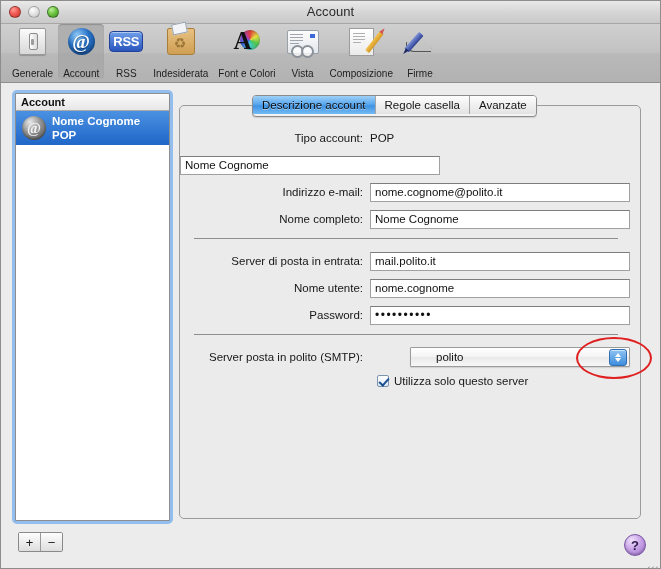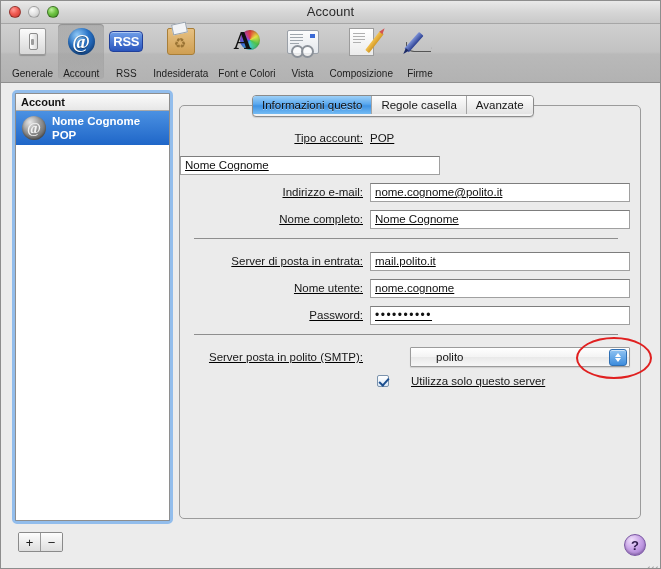--- a/index.html
+++ b/index.html
@@ -300,21 +300,21 @@
   }
   #panel {
     position: absolute; left: 0; top: 10px; right: 0; bottom: 0;
     background: #ebebeb;
     border: 1px solid #9b9b9b;
     border-radius: 5px;
     box-sizing: border-box;
   }
 
   
-  .form { position: absolute; left: 0; top: 22px; right: 8px; text-decoration: underline; }
+  .form { position: absolute; left: 0; top: 22px; right: 8px; }
   .row {
     display: flex; align-items: center;
     margin-bottom: 7px;
     height: 20px;
   }
   .lbl {
     width: 190px;
     text-align: right;
     font-size: 11.5px;
     color: #171717;
@@ -389,21 +389,21 @@
     background: linear-gradient(to bottom,#ffffff,#dce9f7);
     position: relative;
     flex: 0 0 auto;
   }
   .chkbox:after {
     content:""; position:absolute; left:3px; top:0px;
     width:4px; height:8px;
     border:solid #1c4f8f; border-width:0 2px 2px 0;
     transform: rotate(42deg);
   }
-  .chk-label { font-size: 11.5px; color: #171717; margin-left: 22px; }
+  .chk-label { font-size: 11.5px; color: #171717; margin-left: 5px; }
 
   
   #helpbtn {
     position: absolute; right: 14px; bottom: 14px;
     width: 20px; height: 20px; border-radius: 50%;
     background: radial-gradient(circle at 34% 26%, #f0e0fb 0%, #c9a4e8 45%, #9a6fc9 100%);
     border: 1px solid #7b57a3;
     display: flex; align-items: center; justify-content: center;
     font-size: 13px; font-weight: bold; color: #2d1a4a;
     box-shadow: inset 0 -1px 2px rgba(0,0,0,.25);
@@ -533,21 +533,21 @@
     </div>
 
     <div id="pm-group">
       <div class="pm-btn" id="pm-plus">+</div>
       <div class="pm-btn" id="pm-minus">−</div>
     </div>
 
     <div id="panel-area">
 
       <div id="tabs">
-        <div class="tab active">Informazioni questo</div>
+        <div class="tab active">Descrizione account</div>
         <div class="tab">Regole casella</div>
         <div class="tab">Avanzate</div>
       </div>
 
       <div id="panel">
         <div class="form">
 
           <div class="row">
             <div class="lbl">Tipo account:</div>
             <div class="val-static">POP</div>

